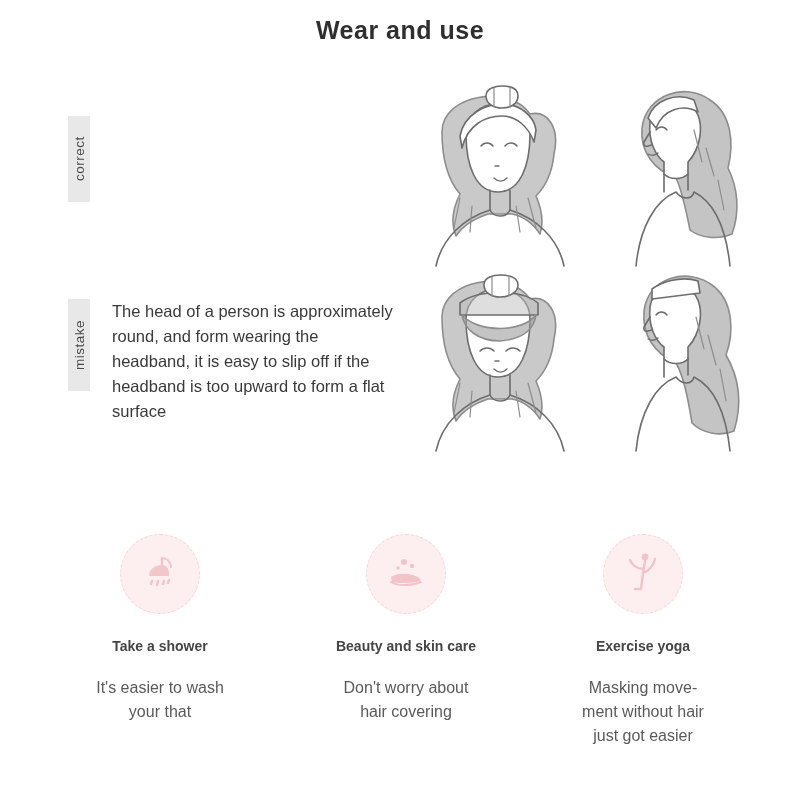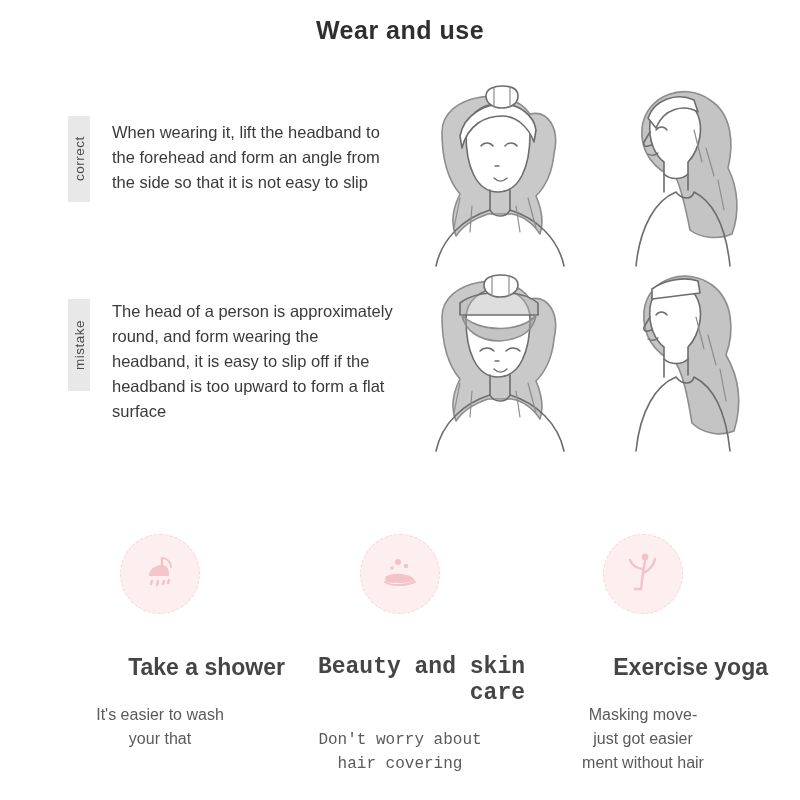--- a/index.html
+++ b/index.html
@@ -82,40 +82,39 @@
     left: 0; top: 520px;
     width: 800px; height: 280px;
   }
   .feature {
     position: absolute;
     top: 0;
     width: 250px;
     text-align: center;
   }
   .feature-0 { left: 35px; }
-  .feature-1 { left: 275px; font-family: Liberation Mono, monospace; }
+  .feature-1 { left: 281px; }
   .feature-2 { left: 518px; }
 
   .circle {
     position: relative;
     margin: 14px auto 0;
     width: 80px; height: 80px;
     border-radius: 50%;
     background: #fdeff0;
     border: 1px dashed #f6d4d8;
     display: flex;
     align-items: center;
     justify-content: center;
   }
   .feature-title {
-    margin-top: 40px;
-    font-size: 23px;
+    margin-top: 24px;
+    font-size: 14px;
     font-weight: bold;
     color: #454545;
-    text-align: right;
   }
   .feature-desc {
     margin-top: 22px;
     font-size: 16px;
     line-height: 24px;
     color: #5a5a5a;
   }
   .feature-desc span { display: block; }
 </style>
 </head>
@@ -124,21 +123,20 @@
 <div id="page">
 
   <div class="title">Wear and use</div>
 
   <div class="row row-correct">
 
     <div class="vtag vtag-correct">
       <span>correct</span>
     </div>
 
-    <div class="row-text row-text-correct">When wearing it, lift the headband to the forehead and form an angle from the side so that it is not easy to slip</div>
 
     <div class="figs">
 
       <div class="fig fig-front">
         <svg width="200" height="200" viewBox="0 0 200 200">
           <g fill="none" stroke="#6d6d6d" stroke-width="1.6" stroke-linecap="round" stroke-linejoin="round">
 
             <path d="M40 62 C40 24 108 14 128 44 C146 40 158 58 152 84 C150 104 142 118 134 126
                      C140 140 142 152 138 164 C130 152 120 146 110 144
                      L 86 144 C74 148 62 154 54 166 C48 152 52 136 58 124
@@ -314,20 +312,20 @@
               <path d="M22 24 C28 22 33 16 34 10" fill="none"></path>
               <path d="M22 20 C16 20 11 16 9 11" fill="none"></path>
               <path d="M20 40 L14 40" fill="none"></path>
             </g>
           </svg>
         </span>
       </div>
       <div class="feature-title">Exercise yoga</div>
       <div class="feature-desc">
         <span>Masking move-</span>
+        <span>ment without hair</span>
         <span>just got easier</span>
-        <span>ment without hair</span>
       </div>
     </div>
 
   </div>
 
 </div>
 
 </body></html>

